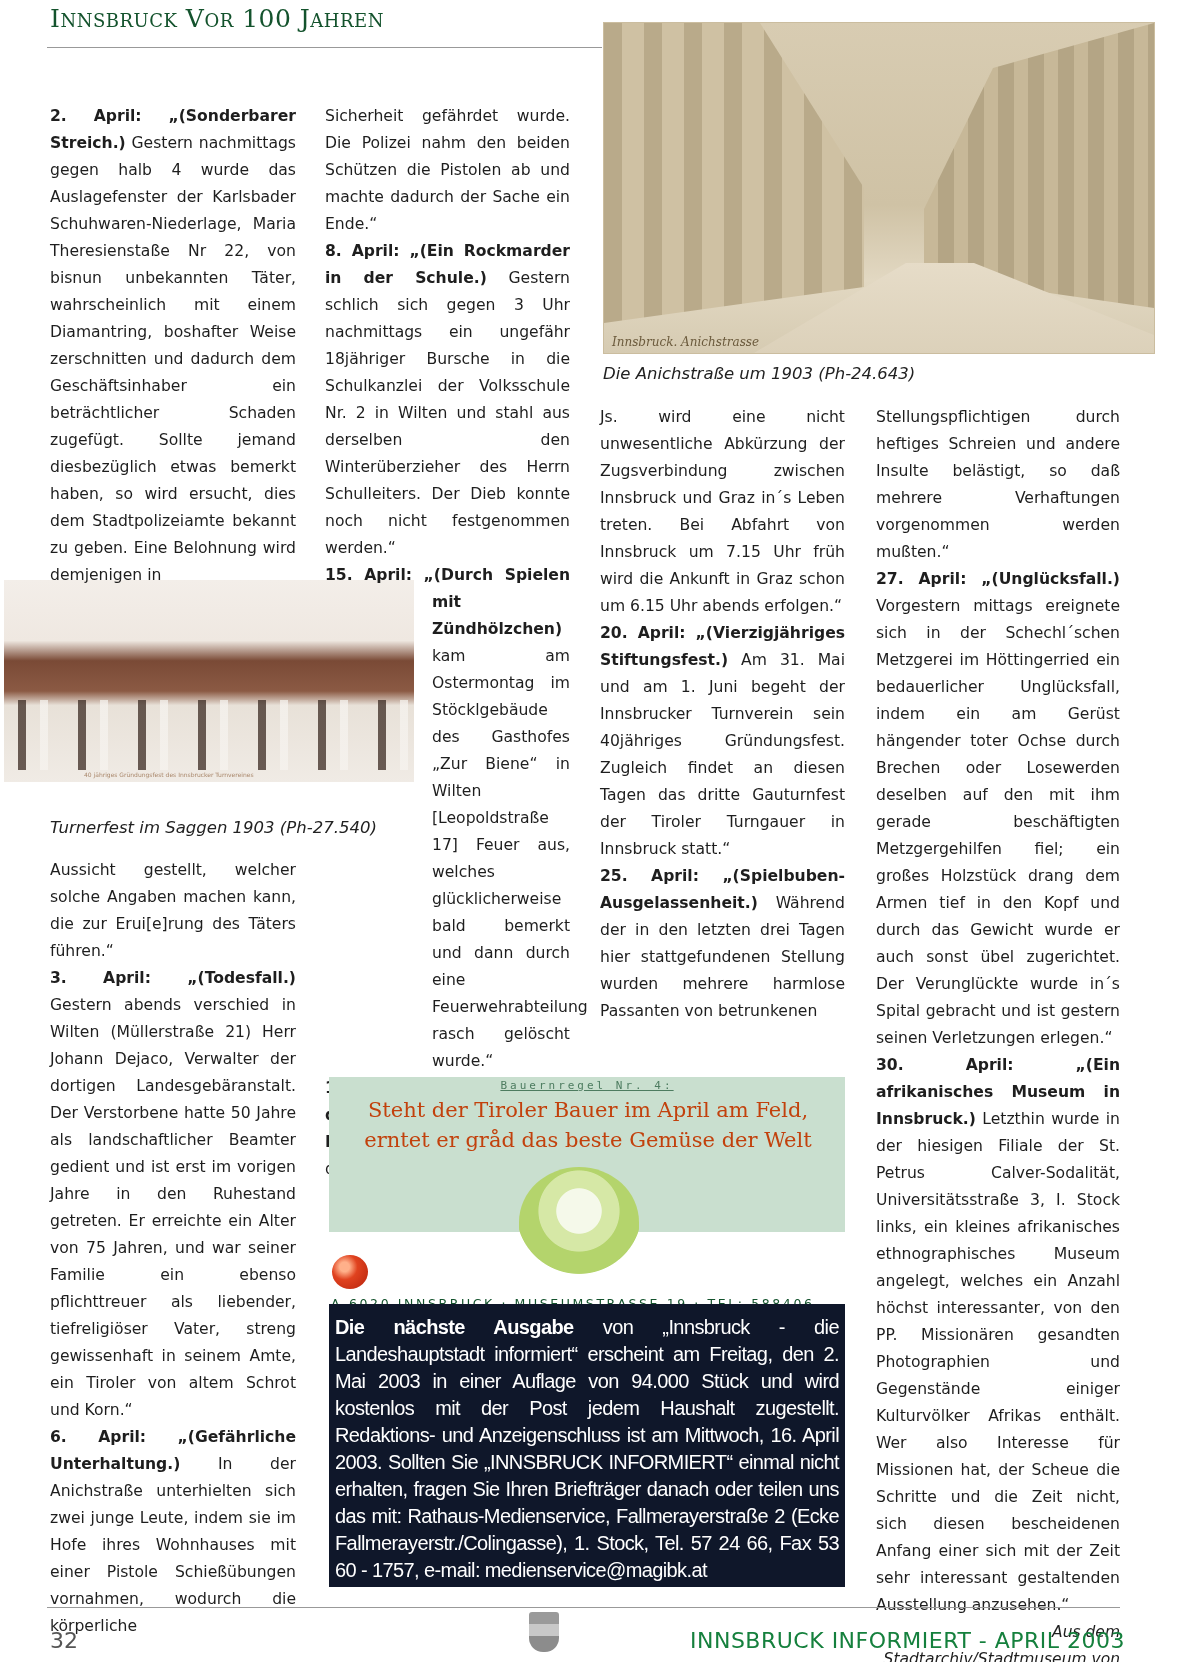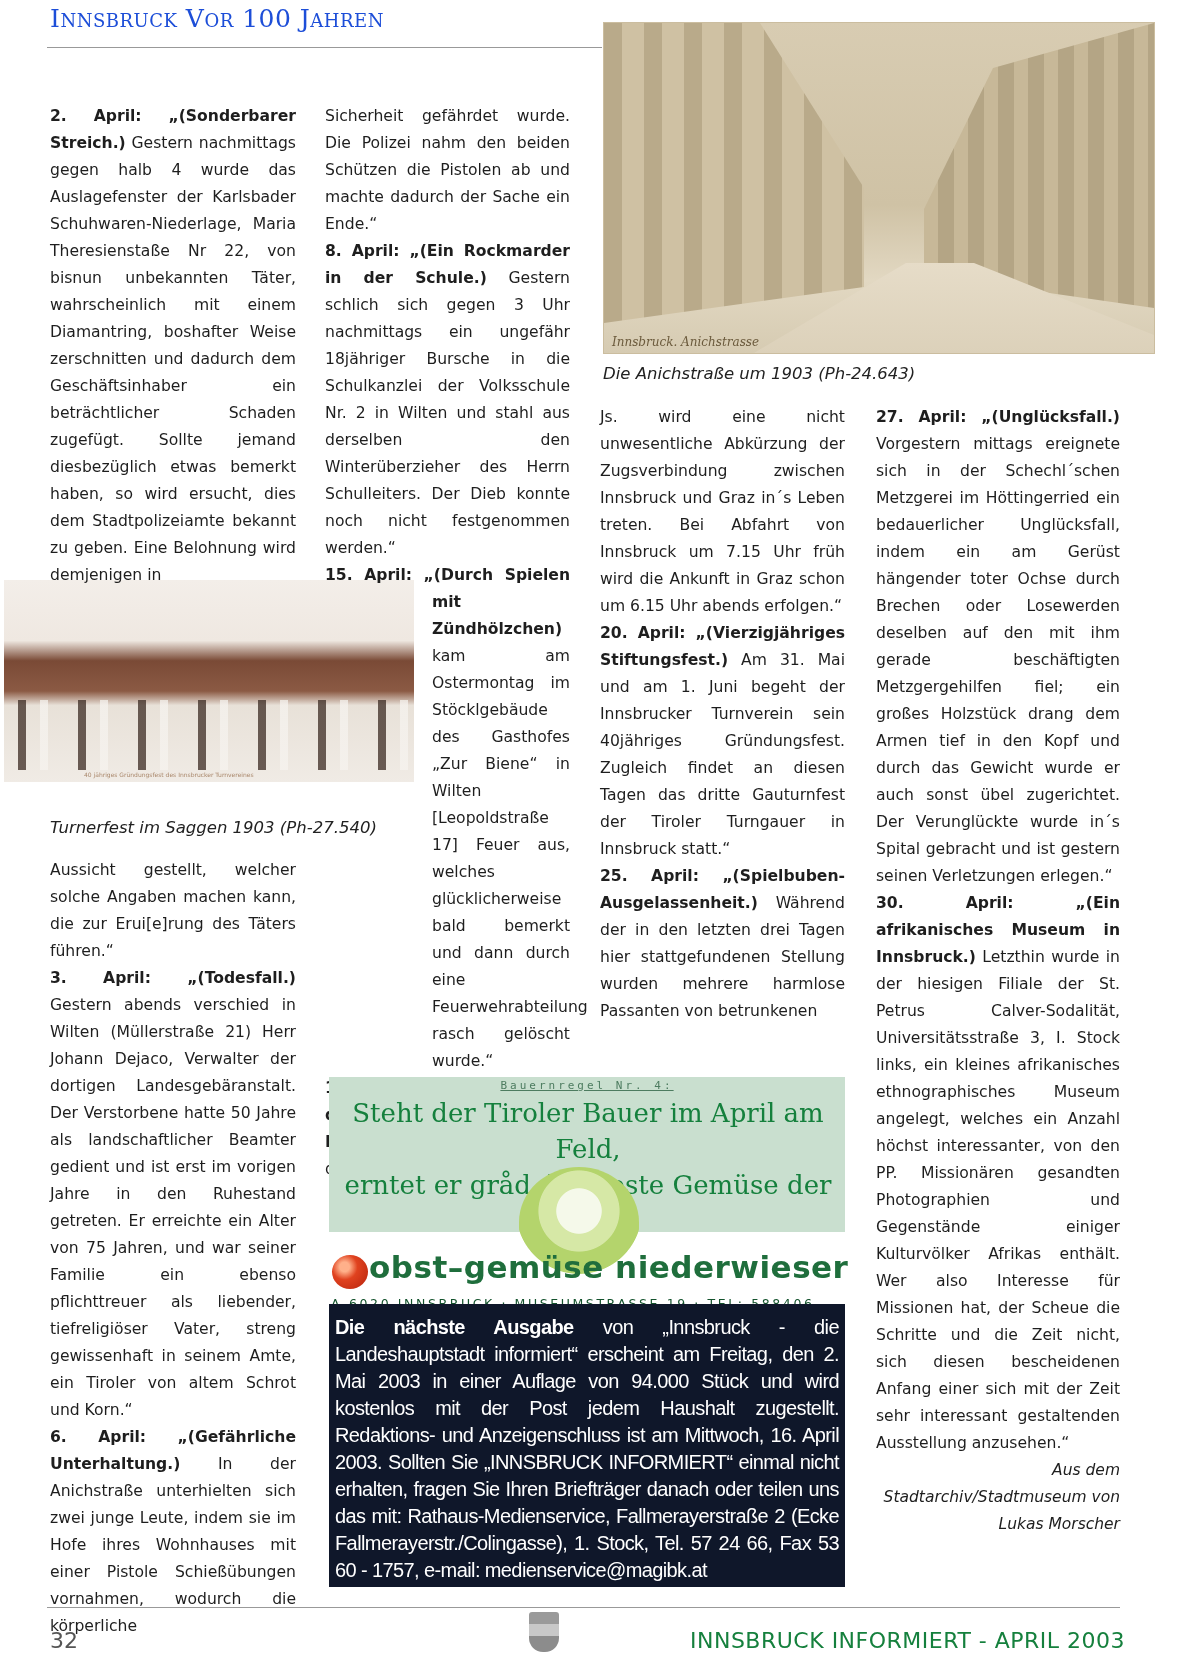--- a/index.html
+++ b/index.html
@@ -4,21 +4,21 @@
 <style>
   html, body { margin: 0; padding: 0; }
   body {
     width: 1177px; height: 1662px; position: relative; overflow: hidden;
     background: #ffffff; color: #1e1e1e;
     font-family: "DejaVu Sans", sans-serif;
   }
   .abs { position: absolute; }
   .running-head {
     left: 50px; top: 4px;
-    font-family: "DejaVu Serif", serif; font-size: 25px; color: #1d4ed8;
+    font-family: "DejaVu Serif", serif; font-size: 25px; color: #14532d;
     font-variant: small-caps; letter-spacing: 0.5px; white-space: nowrap;
   }
   .head-rule { left: 47px; top: 47px; width: 555px; height: 1px; background: #999; }
   .col {
     font-size: 15.6px; line-height: 27px; text-align: justify;
     hyphens: manual;
   }
   .col p { margin: 0; }
   .b { font-weight: bold; }
   .caption {
@@ -70,21 +70,21 @@
   .ad .green-band {
     position: absolute; left: 0; top: 0; width: 516px; height: 155px; background: #c9dfcf;
   }
   .ad .rule-no {
     position: absolute; left: 0; width: 516px; top: 2px; text-align: center;
     font-family: "DejaVu Sans Mono", monospace; font-size: 11px; letter-spacing: 3px;
     color: #4d7c60; text-decoration: underline;
   }
   .ad .saying {
     position: absolute; left: 4px; width: 510px; top: 18px; text-align: center;
-    font-family: "DejaVu Serif", serif; font-size: 26px; line-height: 36px; color: #15803d;
+    font-family: "DejaVu Serif", serif; font-size: 21px; line-height: 30px; color: #c2410c;
   }
   .ad .lettuce {
     position: absolute; left: 190px; top: 90px; width: 120px; height: 110px;
     border-radius: 50% 50% 45% 45%;
     background: radial-gradient(circle at 50% 40%, #f5f9ea 0 25%, #d6e8a6 26% 45%, #b4d46c 46% 70%, transparent 71%);
   }
   .ad .apple {
     position: absolute; left: 3px; top: 178px; width: 36px; height: 34px; border-radius: 50%;
     background: radial-gradient(circle at 35% 35%, #ffb08a 0 15%, #e0421f 40%, #b5220c 100%);
   }
@@ -155,35 +155,35 @@
   <p><span class="b">17. April: „(Verbesserung der Zugsverbindung Innsbruck-Graz.)</span><span> Mit 30. Mai d.</span></p>
 </div>
 
 <div class="abs col" style="left:600px; top:404px; width:245px;">
   <p>Js. wird eine nicht unwesentliche Abkürzung der Zugsverbindung zwischen Innsbruck und Graz in´s Leben treten. Bei Abfahrt von Innsbruck um 7.15 Uhr früh wird die Ankunft in Graz schon um 6.15 Uhr abends erfolgen.“</p>
   <p><span class="b">20. April: „(Vierzigjähriges Stiftungsfest.)</span><span> Am 31. Mai und am 1. Juni begeht der Innsbrucker Turnverein sein 40jähriges Gründungsfest. Zugleich findet an diesen Tagen das dritte Gauturnfest der Tiroler Turngauer in Innsbruck statt.“</span></p>
   <p><span class="b">25. April: „(Spielbuben-Ausgelassenheit.)</span><span> Während der in den letzten drei Tagen hier stattgefundenen Stellung wurden mehrere harmlose Passanten von betrunkenen</span></p>
 </div>
 
 <div class="abs col" style="left:876px; top:404px; width:244px;">
+  <p>Stellungspflichtigen durch heftiges Schreien und andere Insulte belästigt, so daß mehrere Verhaftungen vorgenommen werden mußten.“</p>
   <p><span class="b">27. April: „(Unglücksfall.)</span><span> Vorgestern mittags ereignete sich in der Schechl´schen Metzgerei im Höttingerried ein bedauerlicher Unglücksfall, indem ein am Gerüst hängender toter Ochse durch Brechen oder Losewerden deselben auf den mit ihm gerade beschäftigten Metzgergehilfen fiel; ein großes Holzstück drang dem Armen tief in den Kopf und durch das Gewicht wurde er auch sonst übel zugerichtet. Der Verunglückte wurde in´s Spital gebracht und ist gestern seinen Verletzungen erlegen.“</span></p>
   <p><span class="b">30. April: „(Ein afrikanisches Museum in Innsbruck.)</span><span> Letzthin wurde in der hiesigen Filiale der St. Petrus Calver-Sodalität, Universitätsstraße 3, I. Stock links, ein kleines afrikanisches ethnographisches Museum angelegt, welches ein Anzahl höchst interessanter, von den PP. Missionären gesandten Photographien und Gegenstände einiger Kulturvölker Afrikas enthält. Wer also Interesse für Missionen hat, der Scheue die Schritte und die Zeit nicht, sich diesen bescheidenen Anfang einer sich mit der Zeit sehr interessant gestaltenden Ausstellung anzusehen.“</span></p>
   <p class="credit">Aus dem Stadtarchiv/Stadtmuseum von Lukas Morscher</p>
 </div>
 
 <div class="abs ad">
   <div class="green-band"></div>
   <div class="rule-no">Bauernregel Nr. 4:</div>
   <div class="saying">
     <div>Steht der Tiroler Bauer im April am Feld,</div>
     <div>erntet er gråd das beste Gemüse der Welt</div>
   </div>
   <div class="lettuce"></div>
   <div class="apple"></div>
-  <div class="brand">obst–gemüse niederwieser</div>
   <div class="address">A-6020 INNSBRUCK · MUSEUMSTRASSE 19 · TEL: 588406</div>
 </div>
 
 <div class="abs notice">
   <span class="lead">Die nächste Ausgabe</span><span> von „Innsbruck - die Landeshauptstadt informiert“ erscheint am Freitag, den 2. Mai 2003 in einer Auflage von 94.000 Stück und wird kostenlos mit der Post jedem Haushalt zugestellt. Redaktions- und Anzeigenschluss ist am Mittwoch, 16. April 2003. Sollten Sie „INNSBRUCK INFORMIERT“ einmal nicht erhalten, fragen Sie Ihren Briefträger danach oder teilen uns das mit: Rathaus-Medienservice, Fallmerayerstraße 2 (Ecke Fallmerayerstr./Colingasse), 1. Stock, Tel. 57 24 66, Fax 53 60 - 1757, e-mail: medienservice@magibk.at</span>
 </div>
 
 <div class="abs foot-rule"></div>
 <div class="abs page-no">32</div>
 <div class="abs crest"></div>

